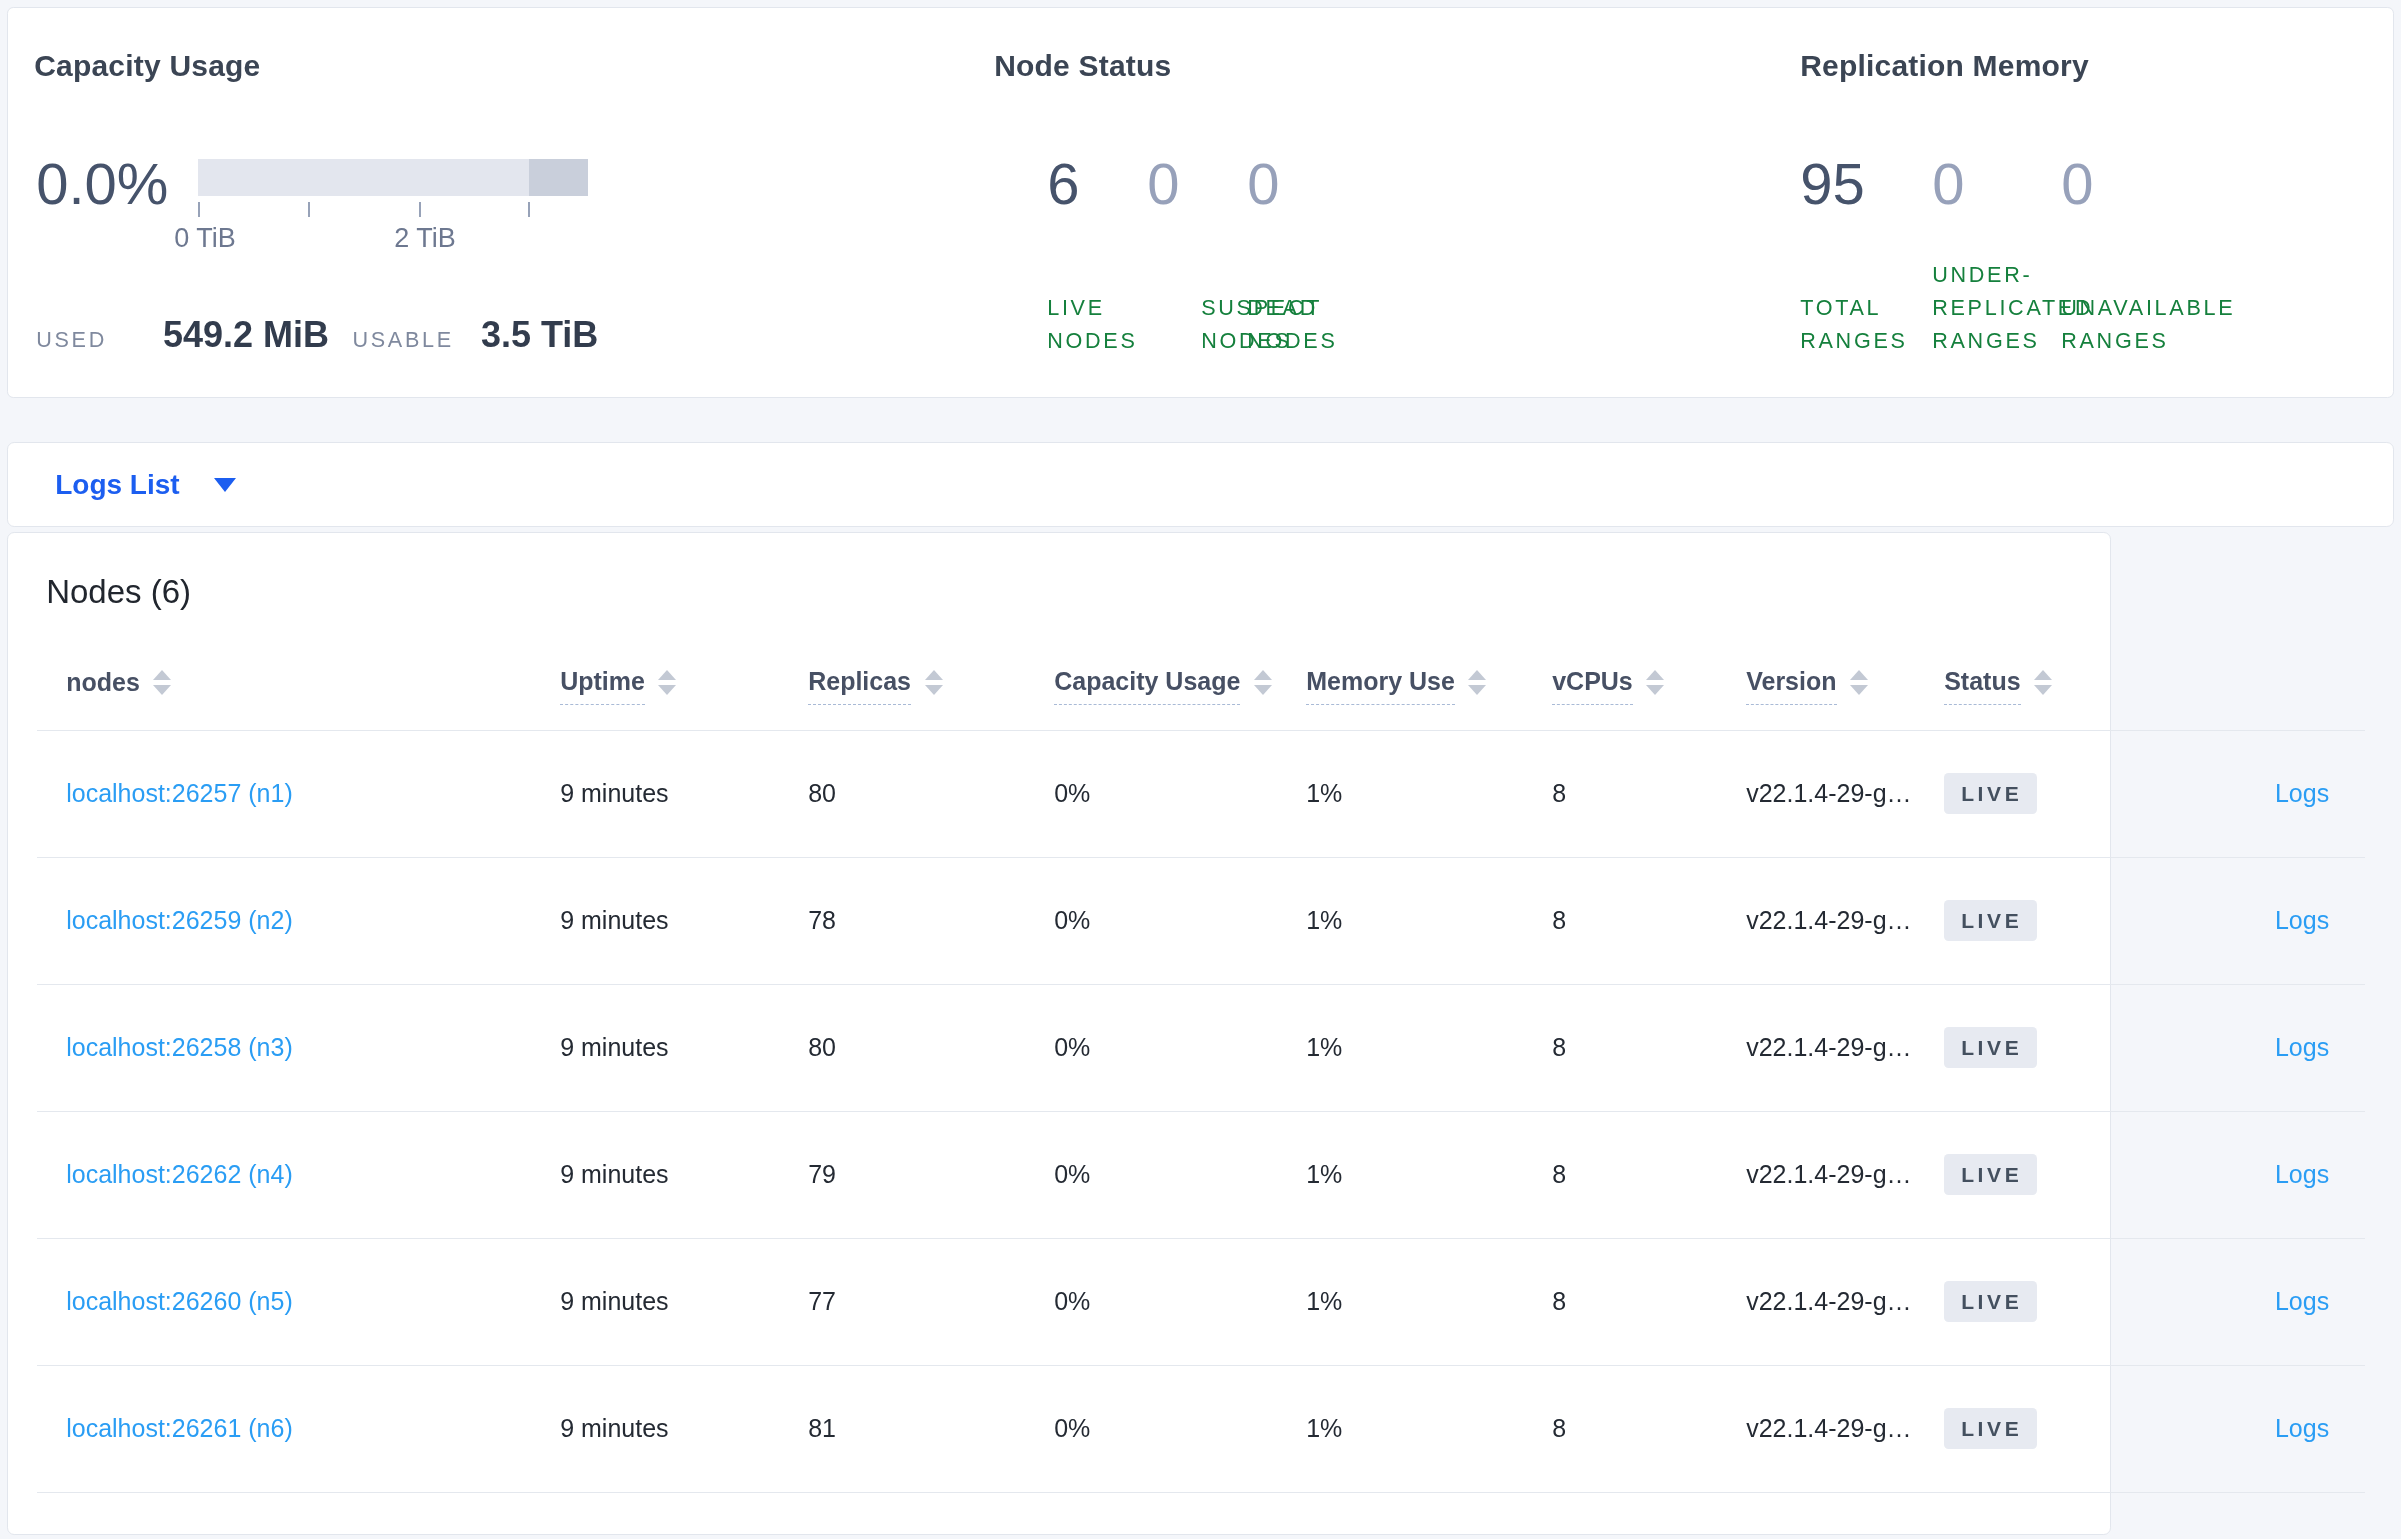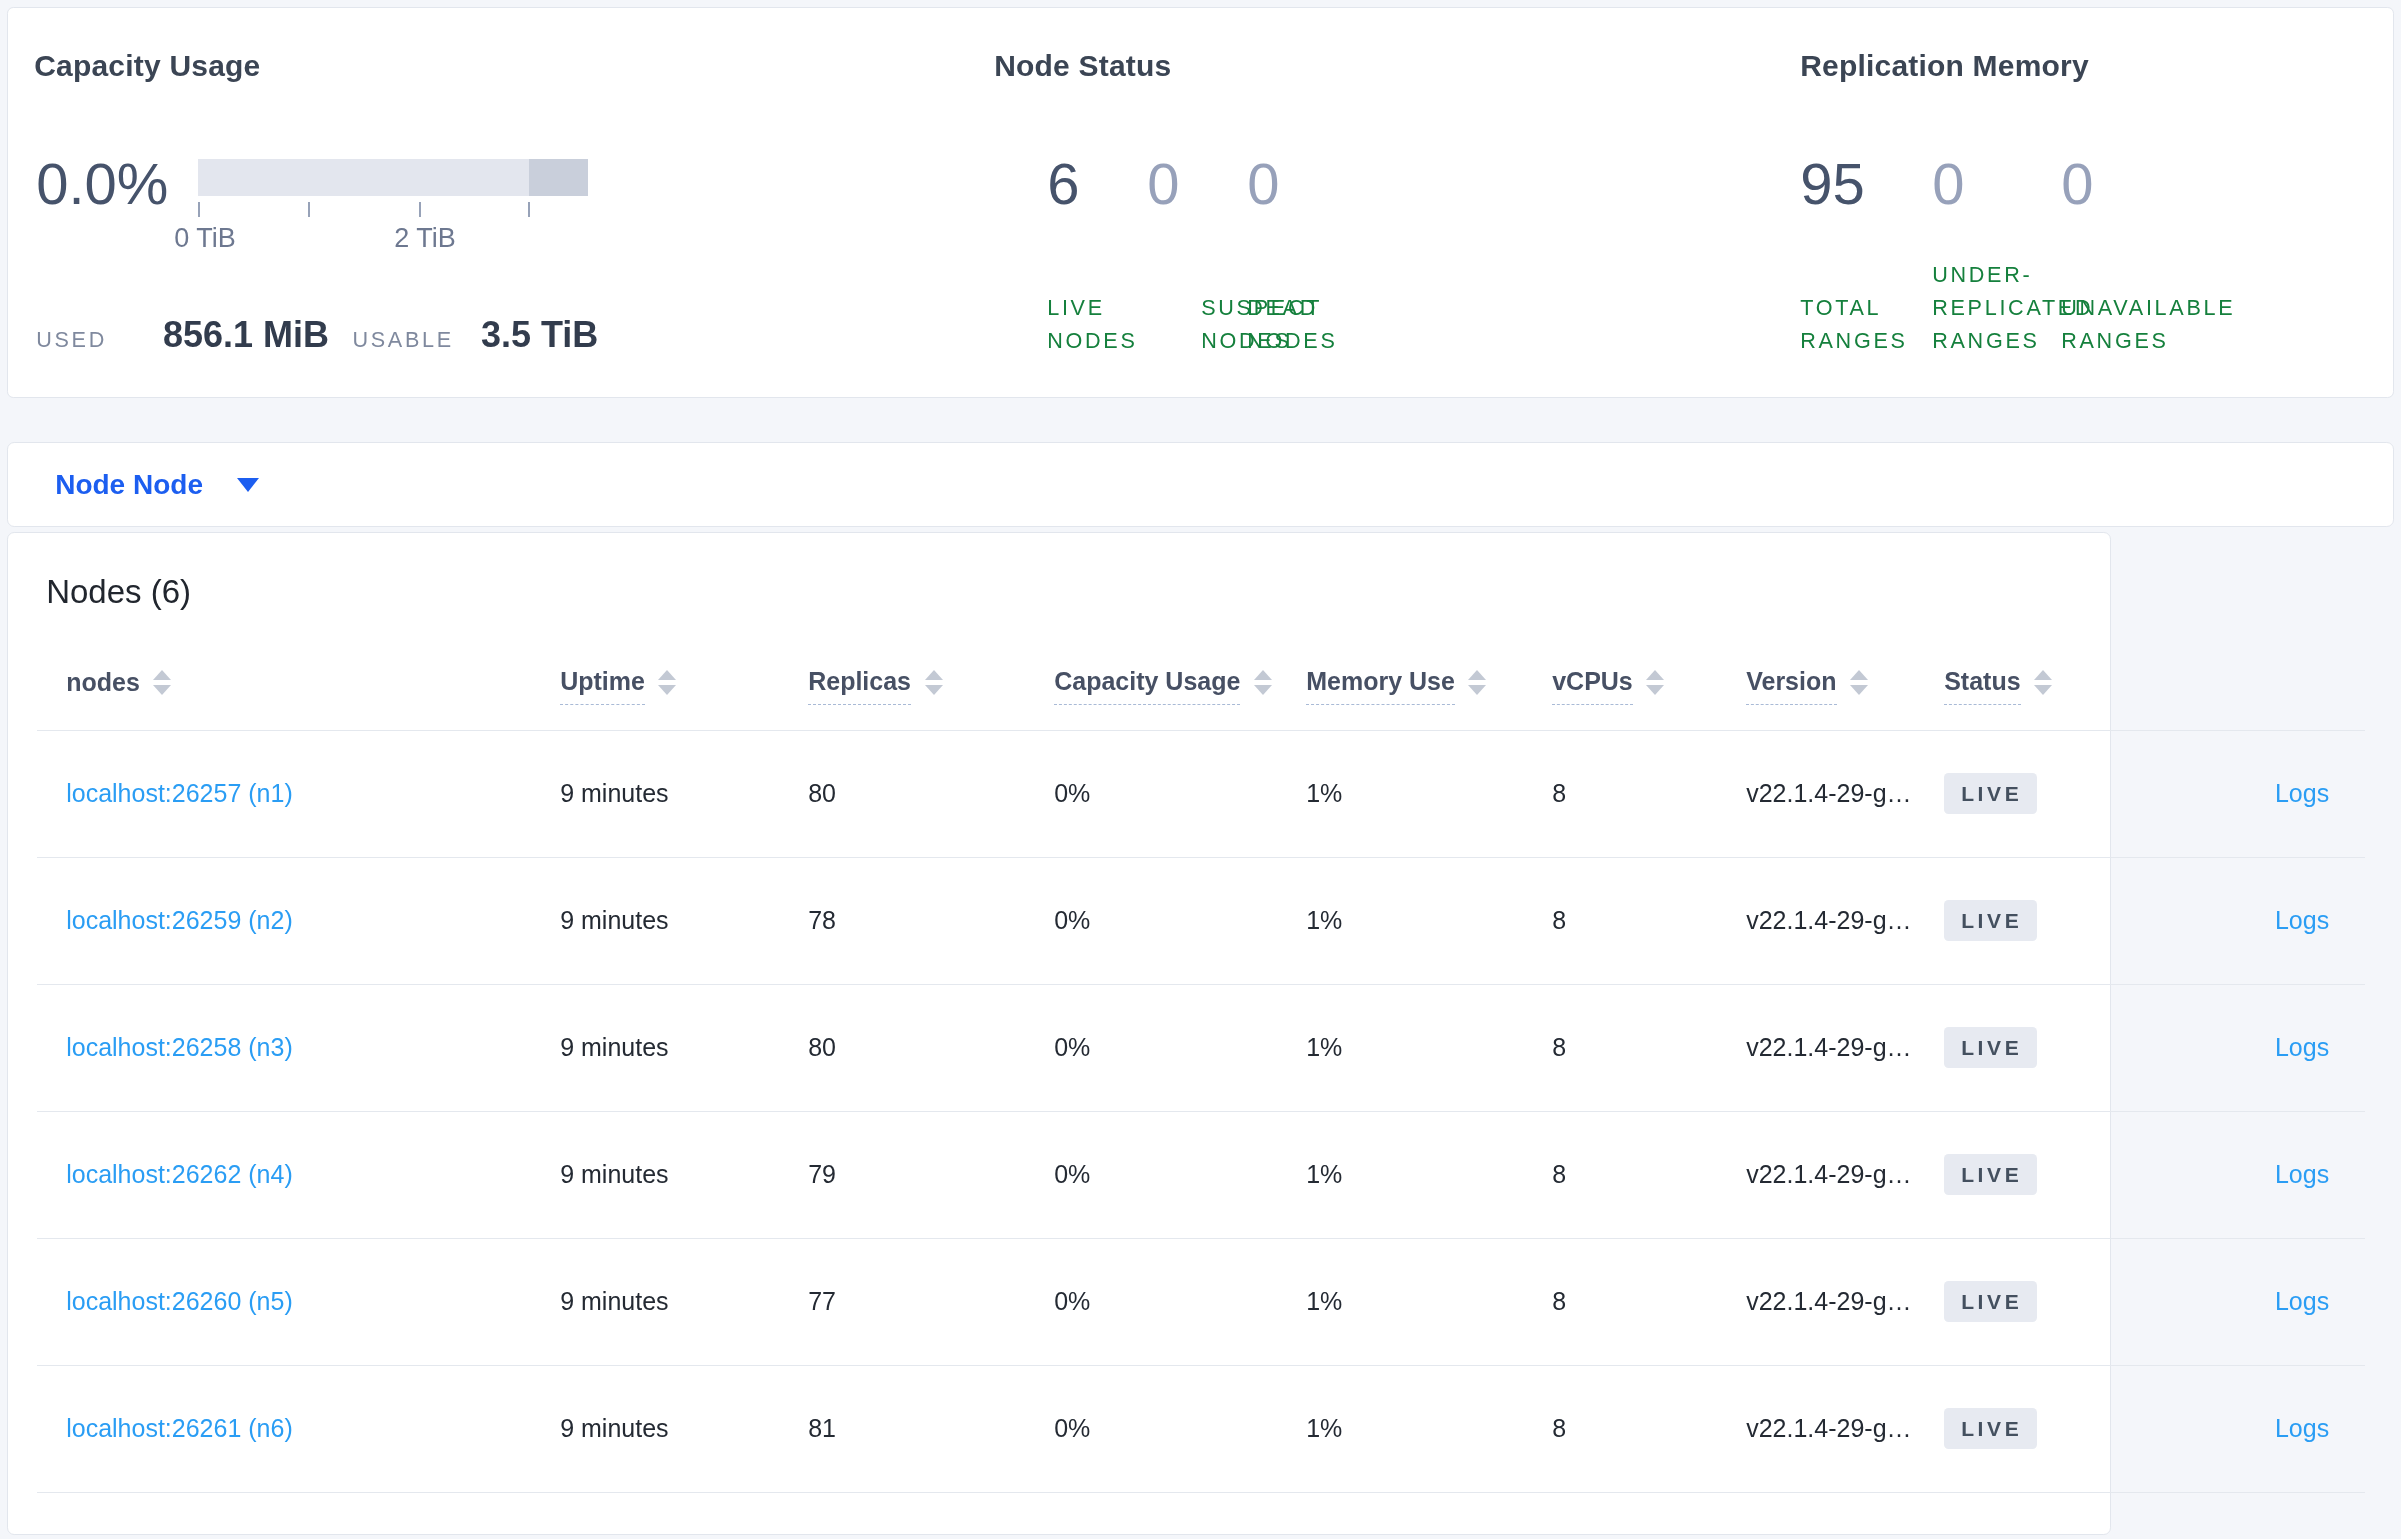--- a/index.html
+++ b/index.html
@@ -110,21 +110,21 @@
       <div class="dark-seg"></div>
     </div>
     <div class="tick" style="left:190px"></div>
     <div class="tick" style="left:300px"></div>
     <div class="tick" style="left:411px"></div>
     <div class="tick" style="left:520px"></div>
     <div class="tick-label" style="left:166px">0 TiB</div>
     <div class="tick-label" style="left:386px">2 TiB</div>
     <div id="cap-legend">
       <span class="legend-label">USED</span>
-      <span class="legend-value" style="margin-left:56px">856.1 MiB</span>
+      <span class="legend-value" style="margin-left:56px">549.2 MiB</span>
       <span class="legend-label" style="margin-left:23.4px">USABLE</span>
       <span class="legend-value" style="margin-left:27px">3.5 TiB</span>
     </div>
   </div>
 
   <div>
     <div class="section-title" style="left:986px">Node Status</div>
     <div id="node-status-stats"></div>
 
   <div>
@@ -166,21 +166,21 @@
   <div>
     <div class="big-num muted" style="left: 2053px;">0</div>
     <div class="stat-label" style="left: 2053px;">UNAVAILABLE
 RANGES</div>
   </div>
 </div>
 </div>
 
 <div class="card" id="nodelist-bar">
   <div id="nodelist-btn">
-    <span id="nodelist-label">Node Node</span>
+    <span id="nodelist-label">Logs List</span>
     <span class="chevron-down"></span>
   </div>
 </div>
 
 <div class="card" id="table-card">
   <div id="table-title">Nodes (6)</div>
 
   <table>
     <colgroup>
       <col class="c-node">

